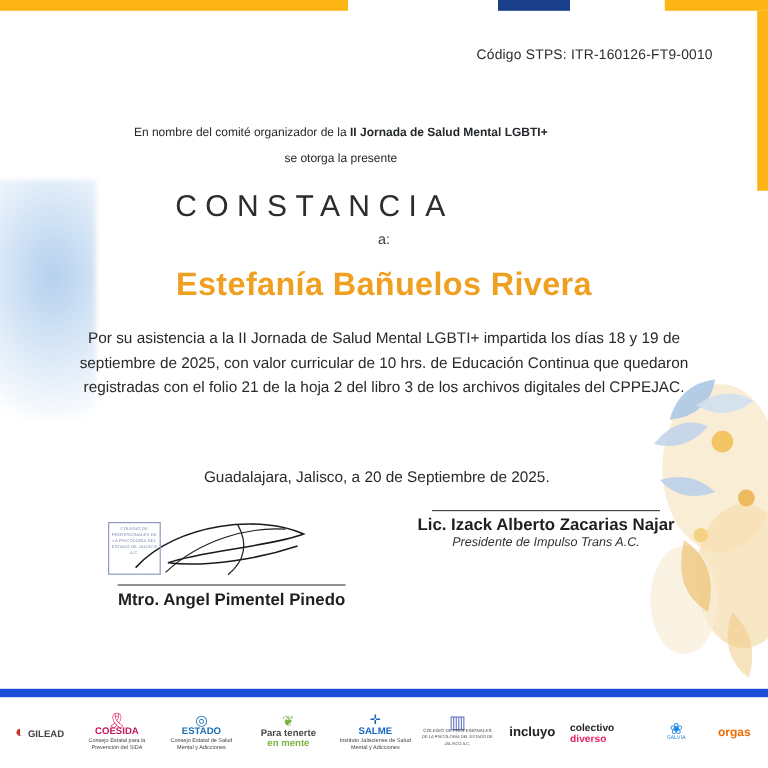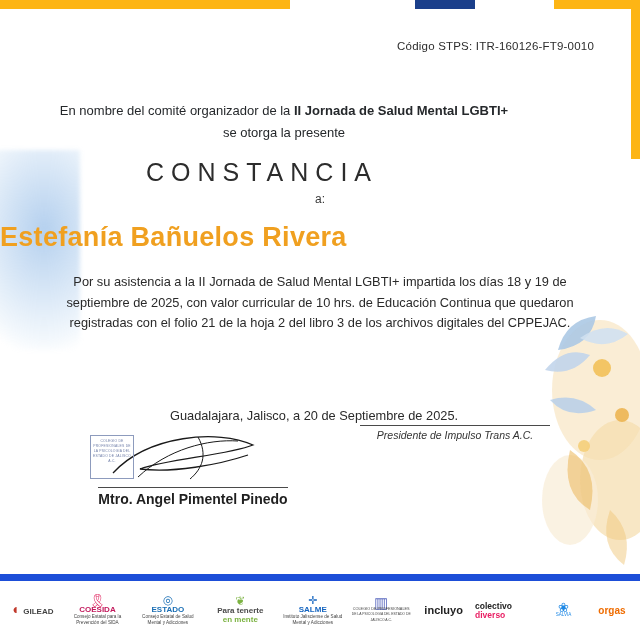--- a/index.html
+++ b/index.html
@@ -52,49 +52,49 @@
 
   
   .code {
     position:absolute; top:40px; right:46px;
     font-size:11.5px; letter-spacing:0.2px; color:#2d2d2d;
     font-family:"Liberation Sans", sans-serif;
   }
 
   .intro {
     position:absolute; top:100px; left:0; width:568px;
-    text-align:center; font-size:13px; line-height:22px; color:#25282b;
+    text-align:center; font-size:10px; line-height:22px; color:#25282b;
   }
   .intro b { font-weight:bold; }
 
   .constancia {
     position:absolute; top:158px; left:0; width:524px;
     text-align:center;
     font-size:25px; letter-spacing:7px; color:#2c2c2c;
     font-weight:400;
   }
   .a-label {
     position:absolute; top:192px; left:0; width:640px;
     text-align:center; font-size:12px; color:#3a3a3a;
   }
 
   .name {
     position:absolute; top:222px; left:0; width:640px;
-    text-align:left;
+    text-align:center;
     font-size:27px; font-weight:bold; color:#f0a020;
     letter-spacing:0.3px;
   }
 
   .body-text {
     position:absolute; top:272px; left:60px; width:520px;
     text-align:center; font-size:12.8px; line-height:20.5px; color:#2a2a2a;
   }
 
   .place-date {
-    position:absolute; top:408px; left:0; width:628px;
+    position:absolute; top:390px; left:0; width:628px;
     text-align:center; font-size:12.8px; color:#2a2a2a;
   }
 
   
   .sig {
     position:absolute; width:230px; text-align:center;
   }
   .sig-left  { left:78px;  top:425px; }
   .sig-right { left:340px; top:425px; }
   .sig-art { height:62px; position:relative; }
@@ -177,20 +177,21 @@
       <path d="M60 52 C90 24, 130 14, 160 16" fill="none" stroke="#1a1a1a" stroke-width="1"></path>
       <path d="M120 12 C130 30, 124 44, 112 54" fill="none" stroke="#1a1a1a" stroke-width="1"></path>
     </svg>
   </div>
   <div class="sig-line"></div>
   <div class="sig-name">Mtro. Angel Pimentel Pinedo</div>
 </div>
 
 <div class="sig sig-right">
   <div class="sig-line"></div>
+  <div class="sig-name">Lic. Izack Alberto Zacarias Najar</div>
   <div class="sig-role">Presidente de Impulso Trans A.C.</div>
 </div>
 
 <div class="footer">
   <div class="logo" style="width:54px;">
     <span><span style="color:#c0392b;font-size:14px;">◐</span>
     <span class="logo-name">GILEAD</span></span>
   </div>
   <div class="logo" style="width:66px;flex-direction:column;">
     <span style="color:#e0245e;font-size:13px;">🎗</span>

